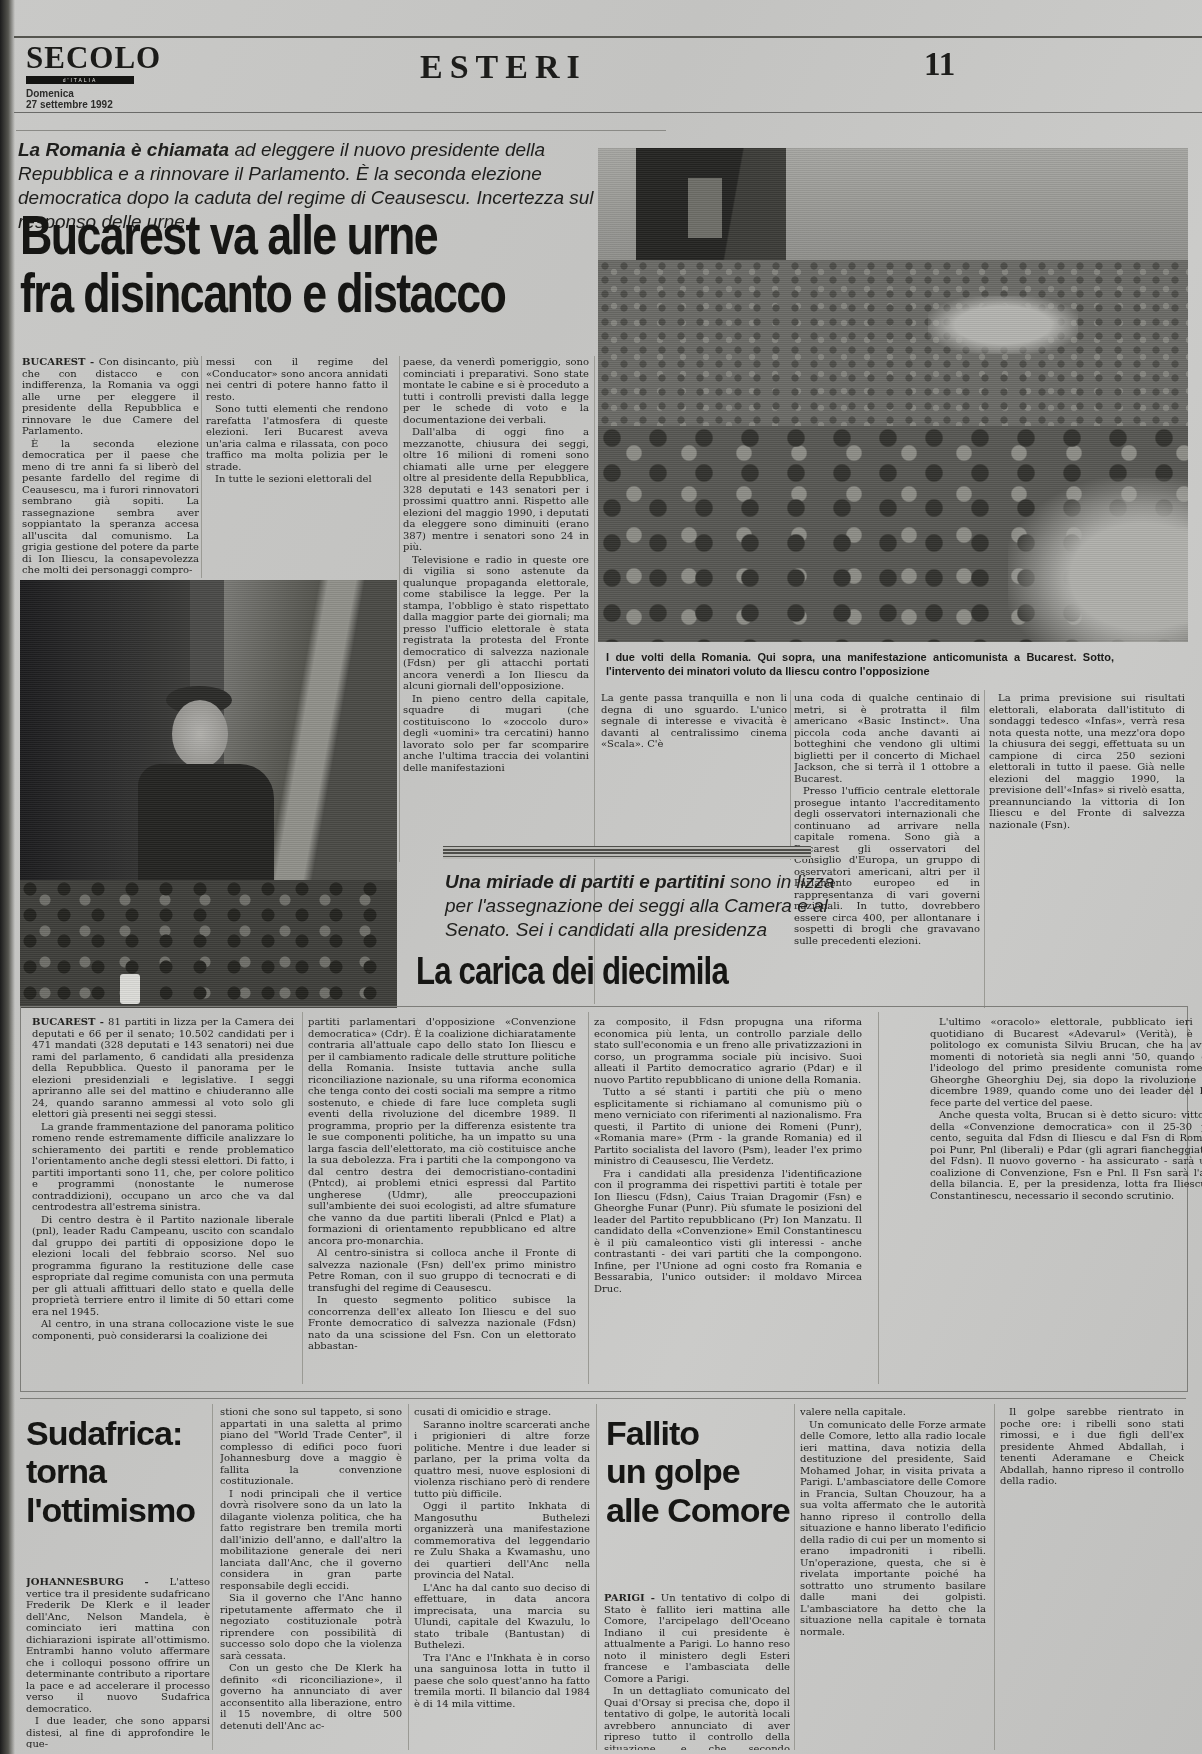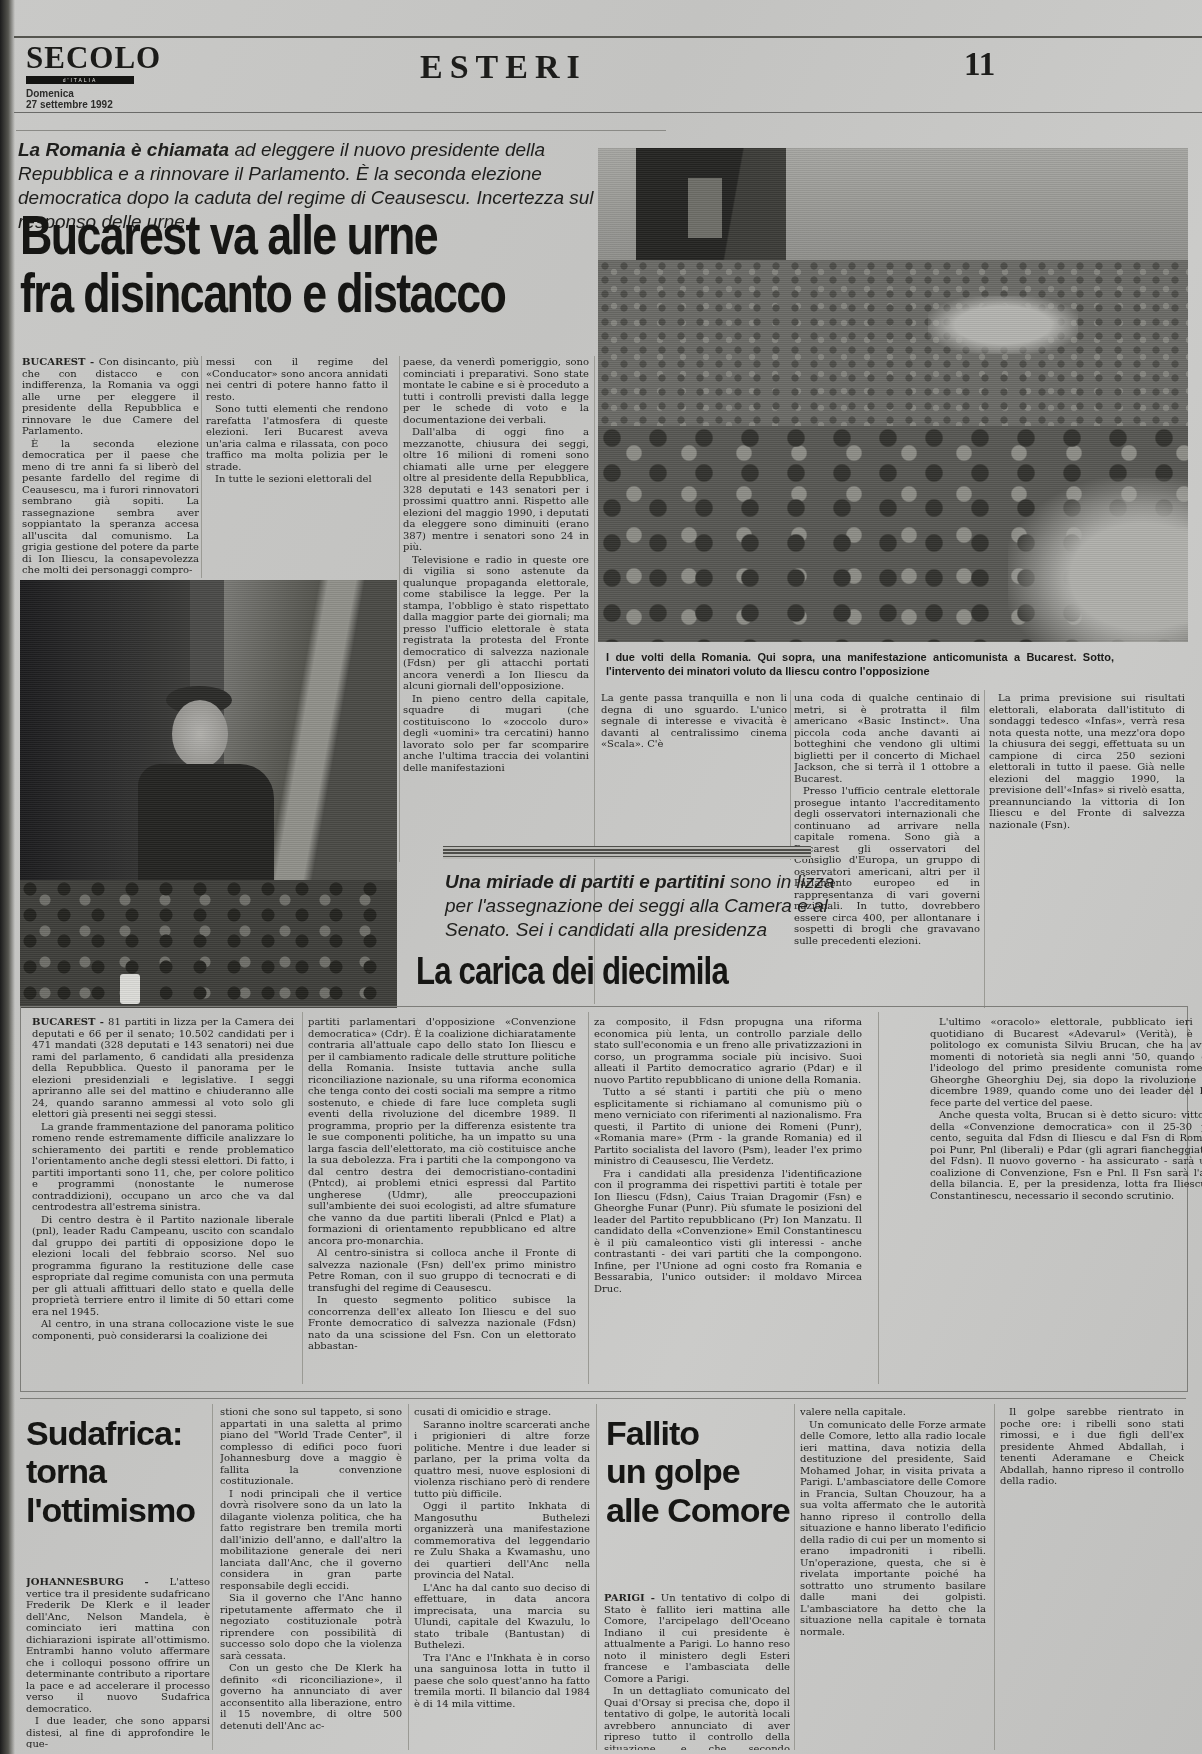--- a/index.html
+++ b/index.html
@@ -9,21 +9,21 @@
   .abs{position:absolute;}
   .scan-edge{left:0;top:0;width:15px;height:1754px;background:linear-gradient(90deg,#1c1c1c,#55554f 55%,rgba(90,90,88,0));}
   .hrule{background:#55554f;}
   .vrule{background:#9a9a94;width:1px;}
 
   
   .logo{font-family:"Liberation Serif",serif;font-weight:bold;font-size:31px;letter-spacing:1px;color:#1b1b19;}
   .logo-bar{background:#14141.2;background:#141412;color:#e8e8e4;font-size:5px;letter-spacing:2px;text-align:center;line-height:8px;}
   .dateline-small{font-size:10px;font-weight:bold;color:#2c2c2a;line-height:11px;}
   .section-title{font-family:"Liberation Serif",serif;font-weight:bold;font-size:34px;letter-spacing:7px;color:#1d1d1b;text-align:left;}
-  .page-num{font-family:"Liberation Serif",serif;font-weight:bold;font-size:33px;color:#1d1d1b;margin-left:40px;}
+  .page-num{font-family:"Liberation Serif",serif;font-weight:bold;font-size:33px;color:#1d1d1b;}
 
   
   .standfirst{font-style:italic;font-size:19px;line-height:1.26;color:#1f1f1d;}
   .standfirst .b{font-weight:bold;}
   .headline-main{font-weight:bold;font-size:56px;line-height:1.04;letter-spacing:-2px;color:#161614;
                  transform:scaleX(.8);transform-origin:left top;white-space:nowrap;}
   .headline-2{font-weight:bold;font-size:38px;letter-spacing:-1px;color:#161614;transform:scaleX(.82);transform-origin:left top;white-space:nowrap;}
   .headline-box p{margin:0;font-weight:bold;font-size:34px;line-height:1.13;letter-spacing:-1px;color:#161614;}
   .divider-bar{background:repeating-linear-gradient(180deg,#4e4e4a 0 1.5px,#b9b9b5 1.5px 3.2px);}
 

